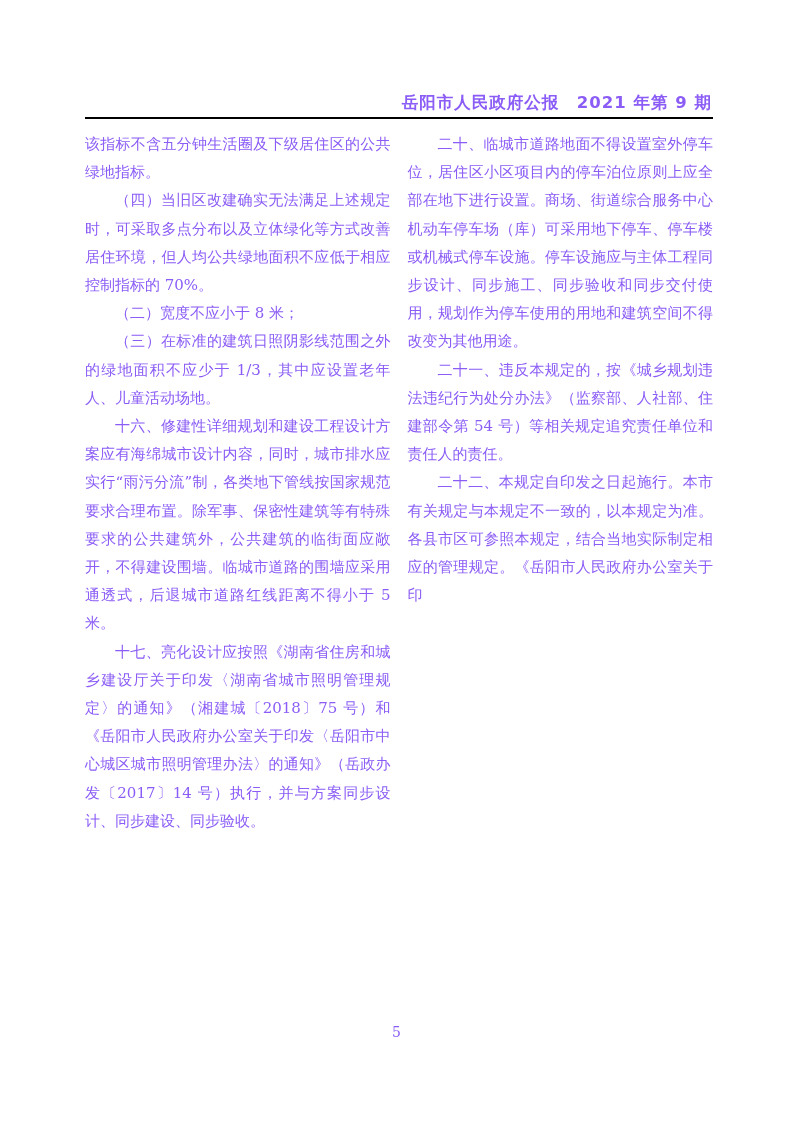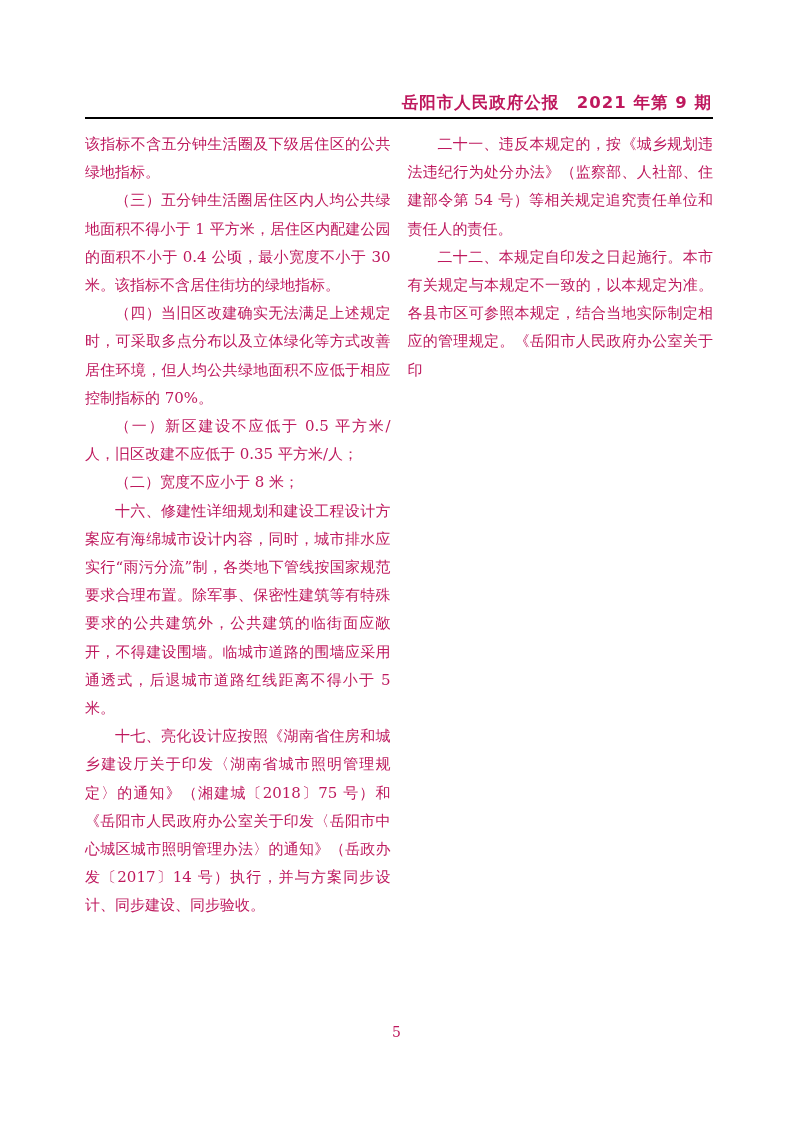--- a/index.html
+++ b/index.html
@@ -1,21 +1,21 @@
 <!DOCTYPE html>
 <html><head>
 <meta charset="utf-8">
 <style>
   html,body{margin:0;padding:0;background:#fff;}
   .page{
     position:relative;
     width:793px;height:1040px;
     background:#ffffff;
     font-family:"DejaVu Serif","Liberation Serif",serif;
-    color:#be185d;
+    color:#8b5cf6;
     overflow:hidden;
   }
   .header{
     position:absolute;top:92px;left:85px;width:627px;
     text-align:right;
     font-family:"DejaVu Sans","Liberation Sans",sans-serif;
     font-weight:700;font-size:16.5px;letter-spacing:1px;
     white-space:nowrap;
   }
   .header-rule{
@@ -46,29 +46,29 @@
 
   <div class="header">
     <span>岳阳市人民政府公报　2021 年第 9 期</span>
   </div>
   <div class="header-rule"></div>
 
   <div class="columns">
 
     <div class="col">
       <p class="para">该指标不含五分钟生活圈及下级居住区的公共绿地指标。</p>
-      <p class="para indent">（三）五分钟生活圈居住区内人均公共绿地面积不得小于 1 平方米，居住区内配建公园的面积不小于 0.4 公顷，最小宽度不小于 30 米。该指标不含居住街坊的绿地指标。</p>
       <p class="para indent">（四）当旧区改建确实无法满足上述规定时，可采取多点分布以及立体绿化等方式改善居住环境，但人均公共绿地面积不应低于相应控制指标的 70%。</p>
-      <p class="para indent">（一）新区建设不应低于 0.5 平方米/人，旧区改建不应低于 0.35 平方米/人；</p>
       <p class="para indent">（二）宽度不应小于 8 米；</p>
+      <p class="para indent">（三）在标准的建筑日照阴影线范围之外的绿地面积不应少于 1/3，其中应设置老年人、儿童活动场地。</p>
       <p class="para indent">十六、修建性详细规划和建设工程设计方案应有海绵城市设计内容，同时，城市排水应实行“雨污分流”制，各类地下管线按国家规范要求合理布置。除军事、保密性建筑等有特殊要求的公共建筑外，公共建筑的临街面应敞开，不得建设围墙。临城市道路的围墙应采用通透式，后退城市道路红线距离不得小于 5 米。</p>
       <p class="para indent">十七、亮化设计应按照《湖南省住房和城乡建设厅关于印发〈湖南省城市照明管理规定〉的通知》（湘建城〔2018〕75 号）和《岳阳市人民政府办公室关于印发〈岳阳市中心城区城市照明管理办法〉的通知》（岳政办发〔2017〕14 号）执行，并与方案同步设计、同步建设、同步验收。</p>
     </div>
 
     <div class="col">
+      <p class="para indent">二十、临城市道路地面不得设置室外停车位，居住区小区项目内的停车泊位原则上应全部在地下进行设置。商场、街道综合服务中心机动车停车场（库）可采用地下停车、停车楼或机械式停车设施。停车设施应与主体工程同步设计、同步施工、同步验收和同步交付使用，规划作为停车使用的用地和建筑空间不得改变为其他用途。</p>
       <p class="para indent">二十一、违反本规定的，按《城乡规划违法违纪行为处分办法》（监察部、人社部、住建部令第 54 号）等相关规定追究责任单位和责任人的责任。</p>
       <p class="para indent">二十二、本规定自印发之日起施行。本市有关规定与本规定不一致的，以本规定为准。各县市区可参照本规定，结合当地实际制定相应的管理规定。《岳阳市人民政府办公室关于印</p>
     </div>
 
   </div>
 
   <div class="footer">
     <span>5</span>
   </div>
 

